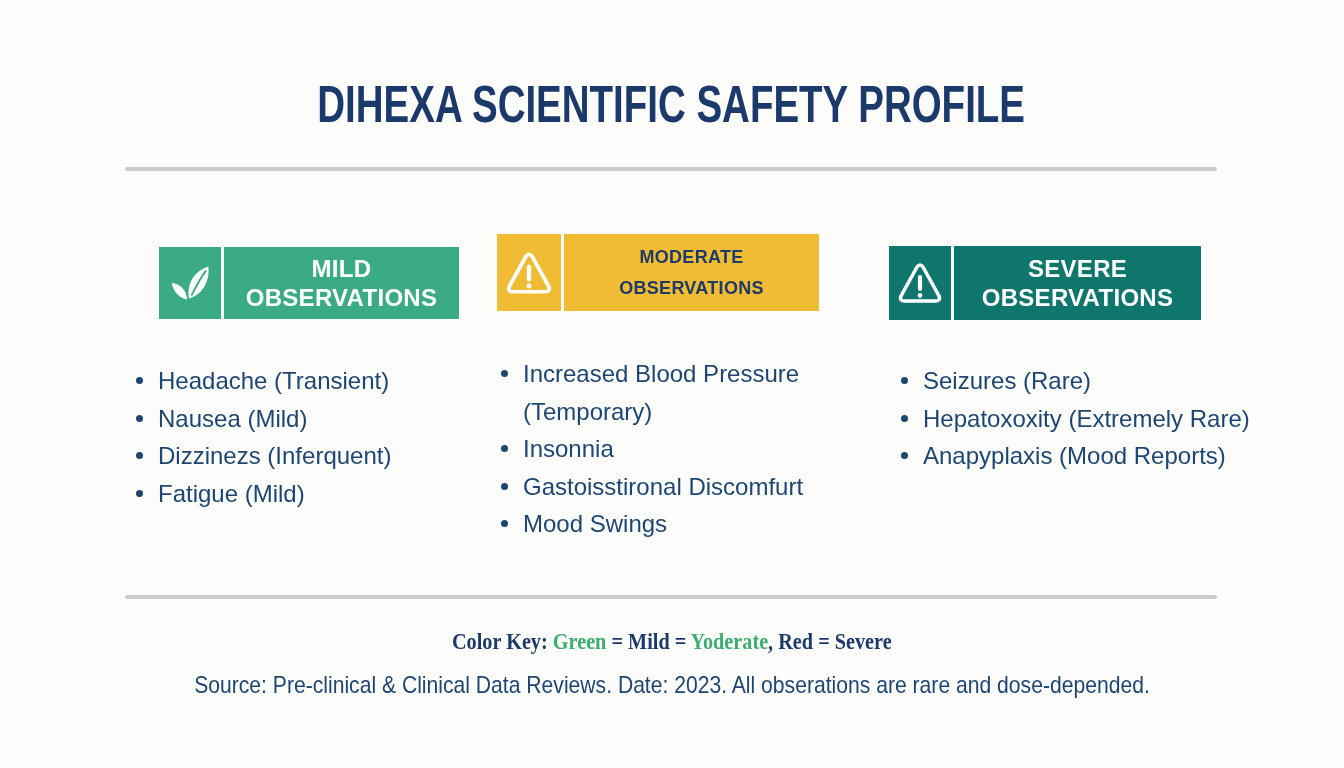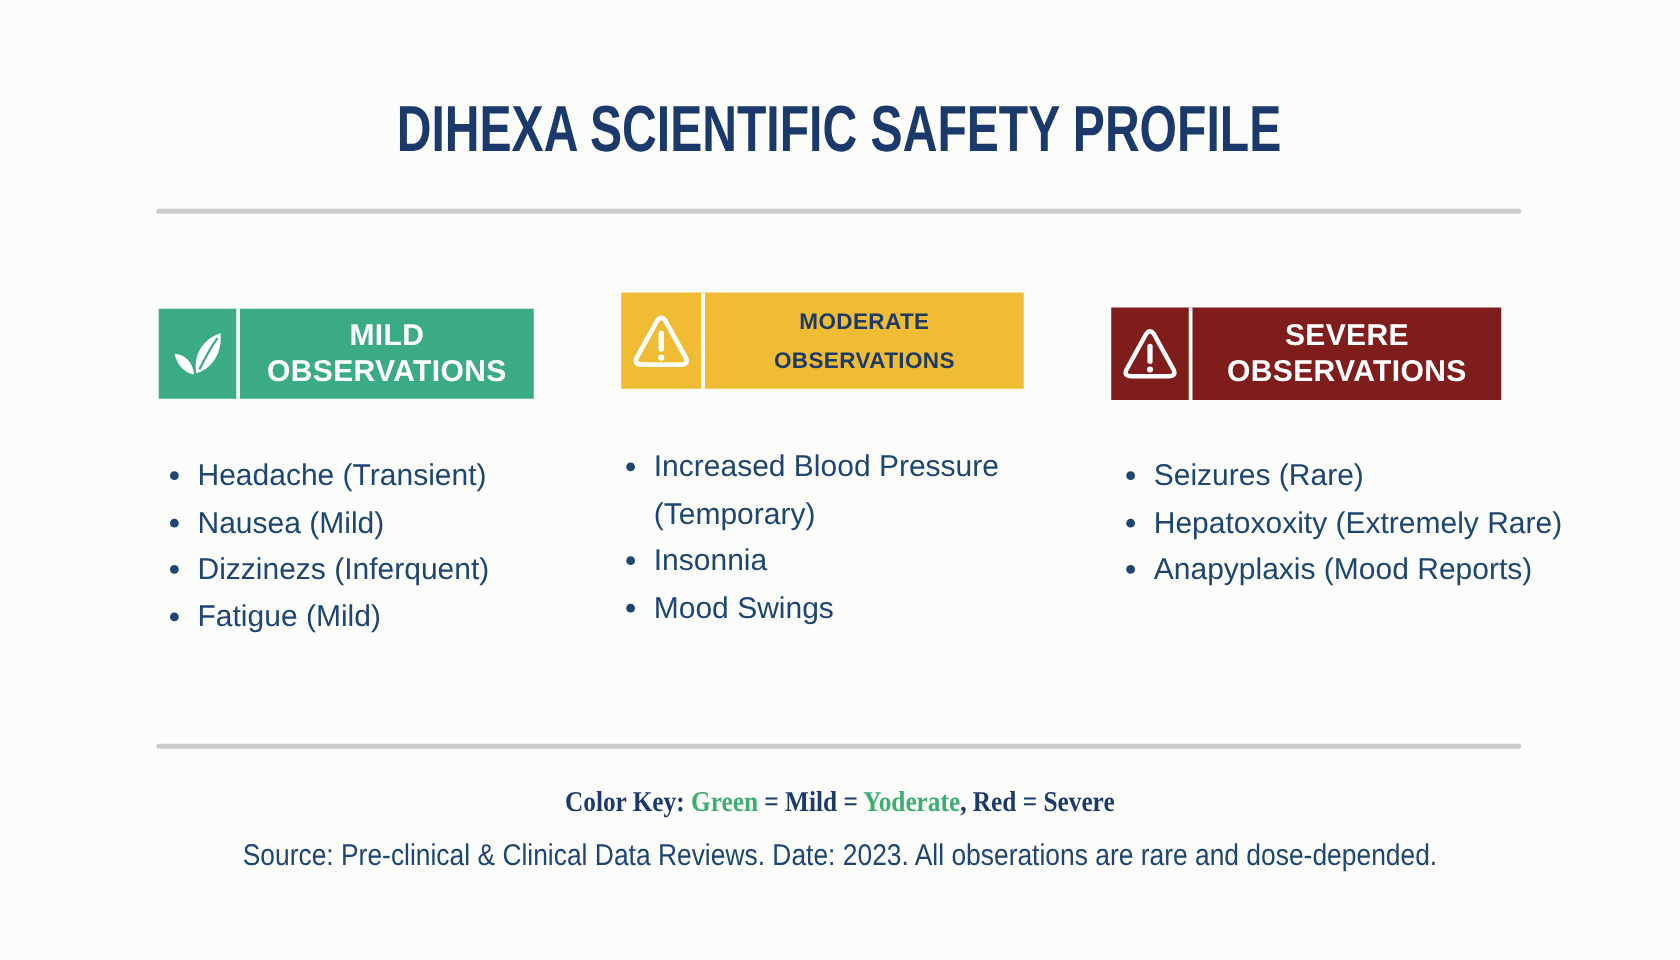--- a/index.html
+++ b/index.html
@@ -150,21 +150,21 @@
 <body>
 
 <div class="page">
 
   <div class="title-wrap">
     <span class="title">DIHEXA SCIENTIFIC SAFETY PROFILE</span>
   </div>
 
   <div class="divider top"></div>
 
-  <div class="badge badge-mild" style="background-color: rgb(59, 171, 133);">
+  <div class="badge badge-mild" style="background-color: rgb(59, 171, 133); margin-left: 32px;">
     <div class="icon-box" style="color: rgb(59, 171, 133);">
       <svg width="44" height="44" viewBox="0 0 48 48">
         <path d="M23 41 C20 26 28 11 44 6 C46 22 37 37 23 41 Z" fill="#ffffff"></path>
         <path d="M26 37 C30 29 35 19 41 11" fill="none" stroke="currentColor" stroke-width="2" stroke-linecap="round"></path>
         <path d="M21 42 C13 41 6 34 4 24 C14 25 20 32 21 42 Z" fill="#ffffff"></path>
       </svg>
     </div>
     <div class="gap"></div>
     <div class="label" style="color: rgb(255, 255, 255);">MILD OBSERVATIONS</div>
   </div>
@@ -174,41 +174,42 @@
       <svg width="50" height="50" viewBox="0 0 48 48">
         <path d="M21 8 Q24 4 27 8 L43 37 Q45 42 39 42 L9 42 Q3 42 5 37 Z" fill="none" stroke="#ffffff" stroke-width="3.6" stroke-linejoin="round"></path>
         <line x1="24" y1="18" x2="24" y2="30" stroke="#ffffff" stroke-width="4.2" stroke-linecap="round"></line>
         <circle cx="24" cy="36.5" r="2.4" fill="#ffffff"></circle>
       </svg>
     </div>
     <div class="gap"></div>
     <div class="label" style="color: rgb(30, 58, 102);">MODERATE OBSERVATIONS</div>
   </div>
 
-  <div class="badge badge-severe" style="background-color: #7f1d1d;">
+  <div class="badge badge-severe" style="background-color: #0f766e;">
     <div class="icon-box" style="color: rgb(219, 66, 55);">
       <svg width="48" height="48" viewBox="0 0 48 48">
         <path d="M21 8 Q24 4 27 8 L43 37 Q45 42 39 42 L9 42 Q3 42 5 37 Z" fill="none" stroke="#ffffff" stroke-width="3.6" stroke-linejoin="round"></path>
         <line x1="24" y1="18" x2="24" y2="30" stroke="#ffffff" stroke-width="4.2" stroke-linecap="round"></line>
         <circle cx="24" cy="36.5" r="2.4" fill="#ffffff"></circle>
       </svg>
     </div>
     <div class="gap"></div>
     <div class="label" style="color: rgb(255, 255, 255);">SEVERE OBSERVATIONS</div>
   </div>
 
   <ul class="obs-list list-mild">
       <li>Headache (Transient)</li>
       <li>Nausea (Mild)</li>
       <li>Dizzinezs (Inferquent)</li>
       <li>Fatigue (Mild)</li>
     </ul>
   <ul class="obs-list list-moderate">
       <li>Increased Blood Pressure (Temporary)</li>
       <li>Insonnia</li>
+      <li>Gastoisstironal Discomfurt</li>
       <li>Mood Swings</li>
     </ul>
   <ul class="obs-list list-severe">
       <li>Seizures (Rare)</li>
       <li>Hepatoxoxity (Extremely Rare)</li>
       <li>Anapyplaxis (Mood Reports)</li>
     </ul>
 
   <div class="divider bottom"></div>
 

